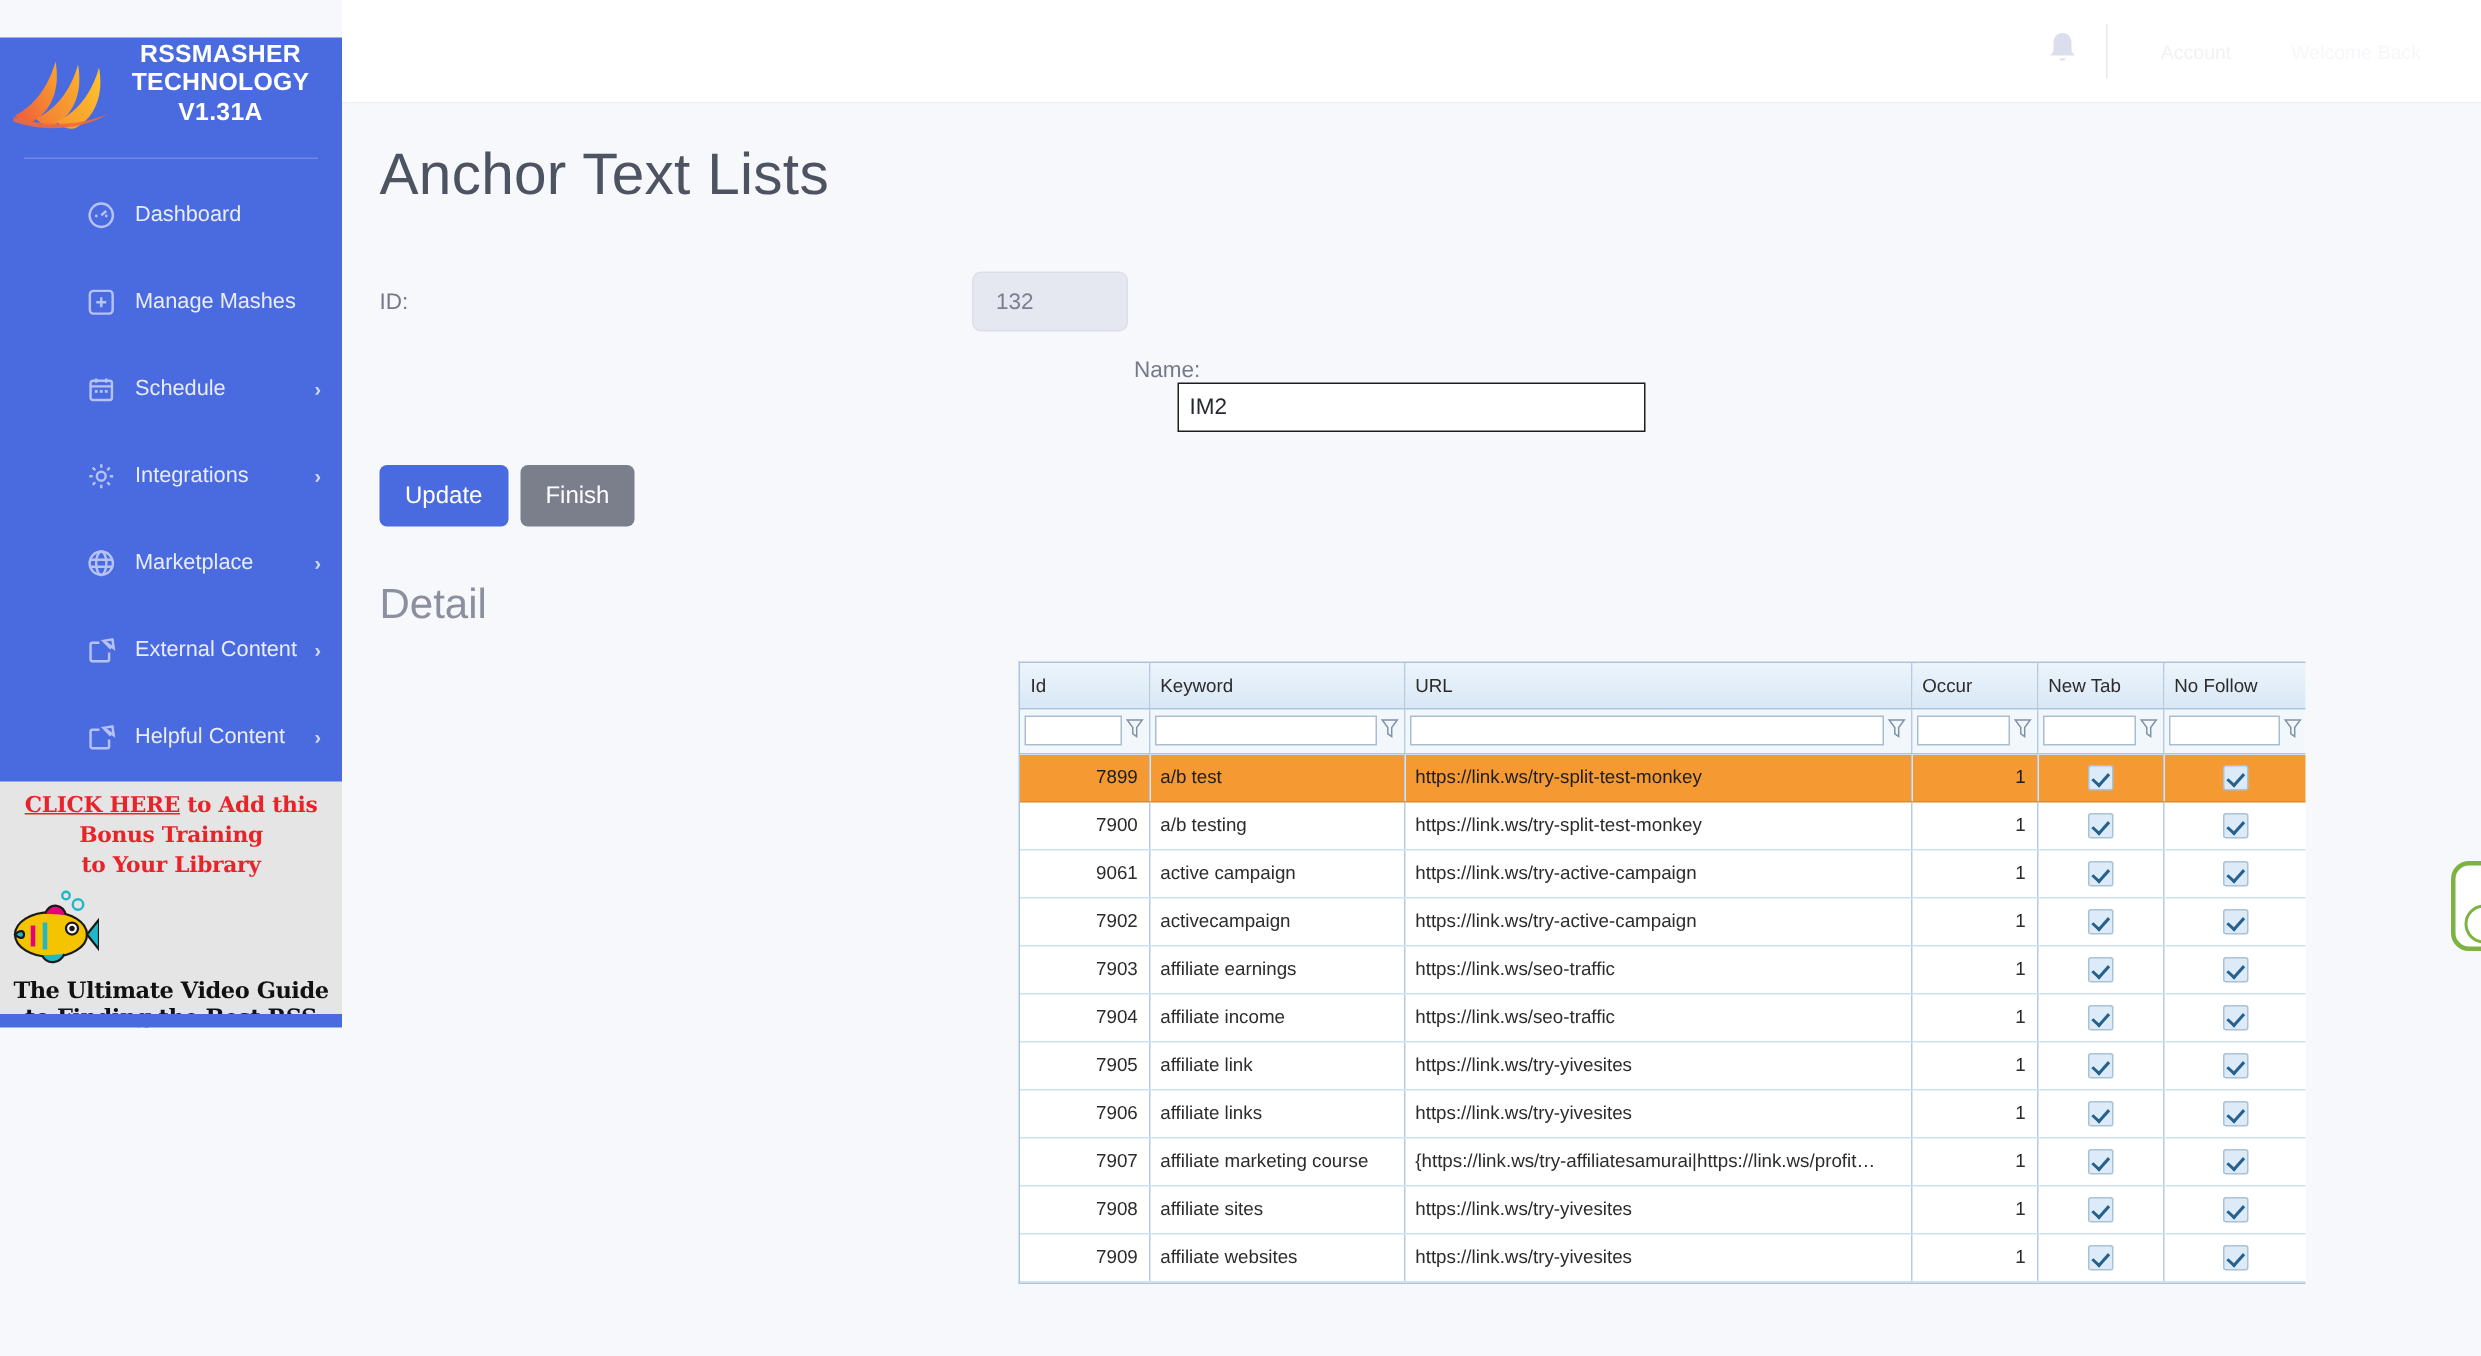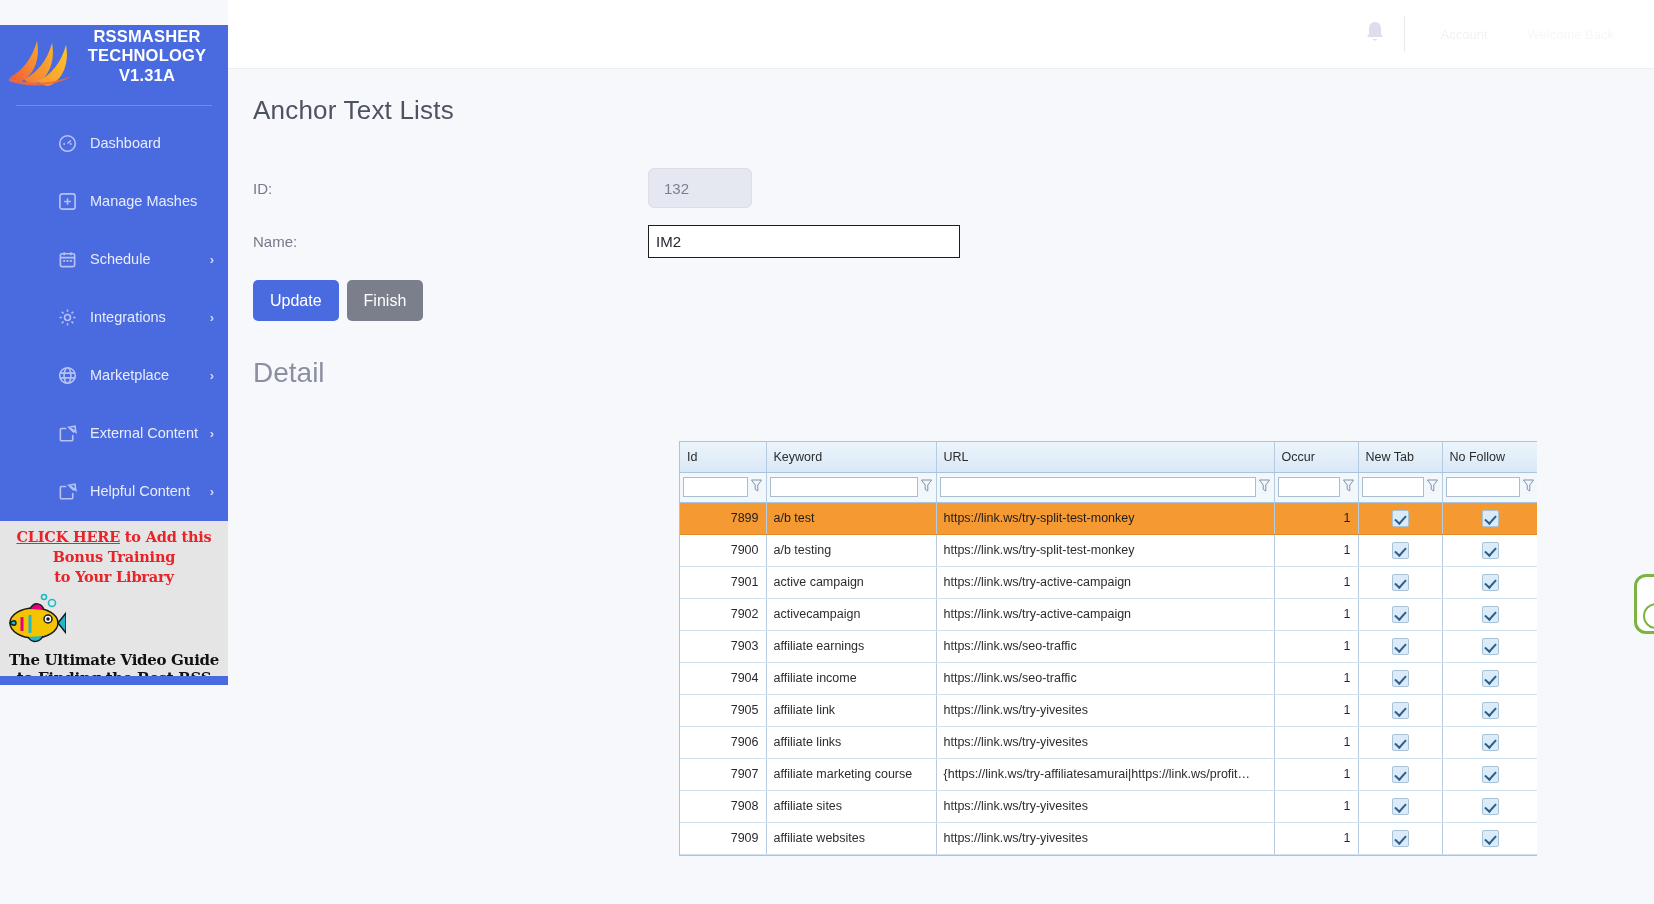--- a/index.html
+++ b/index.html
@@ -99,21 +99,21 @@
   .ghost-text.faint { color:#f6f7fa; }
 
   
   #main {
     position: absolute; left: 228px; top: 69px;
     width: 1426px; height: 835px;
     background: #f7f8fc;
     overflow: hidden;
   }
   .page-title {
-    font-size: 26px; color: #4e5361; font-weight: 400;
+    font-size: 39px; color: #4e5361; font-weight: 400;
     margin: 26px 0 4px 25px; letter-spacing: .2px;
   }
   .form-row { display: flex; align-items: center; margin-top: 18px; }
   .form-label {
     width: 420px; padding-left: 25px;
     font-size: 15px; color: #76798a; font-weight: 400;
   }
   .ro-box {
     width: 104px; height: 40px; border-radius: 6px;
     background: #e5e8f0; border: 1px solid #dcdfe9;
@@ -395,21 +395,21 @@
 
   <div id="main">
 
     <div class="page-title">Anchor Text Lists</div>
 
     <div class="form-row" style="margin-top:42px;">
       <div class="form-label">ID:</div>
       <div class="ro-box">132</div>
     </div>
 
-    <div class="form-row" style="margin-top:17px;">
+    <div class="form-row" style="margin-top:17px;flex-direction:column;">
       <div class="form-label">Name:</div>
       <input class="name-input" type="text" value="IM2" style="">
     </div>
 
     <div class="btn-row">
       <button class="btn btn-update">Update</button>
       <button class="btn btn-finish">Finish</button>
     </div>
 
     <div class="detail-title">Detail</div>
@@ -495,21 +495,21 @@
             </tr>
             <tr class="row-normal">
               <td class="c-id">7900</td>
               <td>a/b testing</td>
               <td>https://link.ws/try-split-test-monkey</td>
               <td class="c-occur">1</td>
               <td class="c-chk"><span class="chk"></span></td>
               <td class="c-chk"><span class="chk"></span></td>
             </tr>
             <tr class="row-normal">
-              <td class="c-id">7901</td>
+              <td class="c-id">9061</td>
               <td>active campaign</td>
               <td>https://link.ws/try-active-campaign</td>
               <td class="c-occur">1</td>
               <td class="c-chk"><span class="chk"></span></td>
               <td class="c-chk"><span class="chk"></span></td>
             </tr>
             <tr class="row-normal">
               <td class="c-id">7902</td>
               <td>activecampaign</td>
               <td>https://link.ws/try-active-campaign</td>

